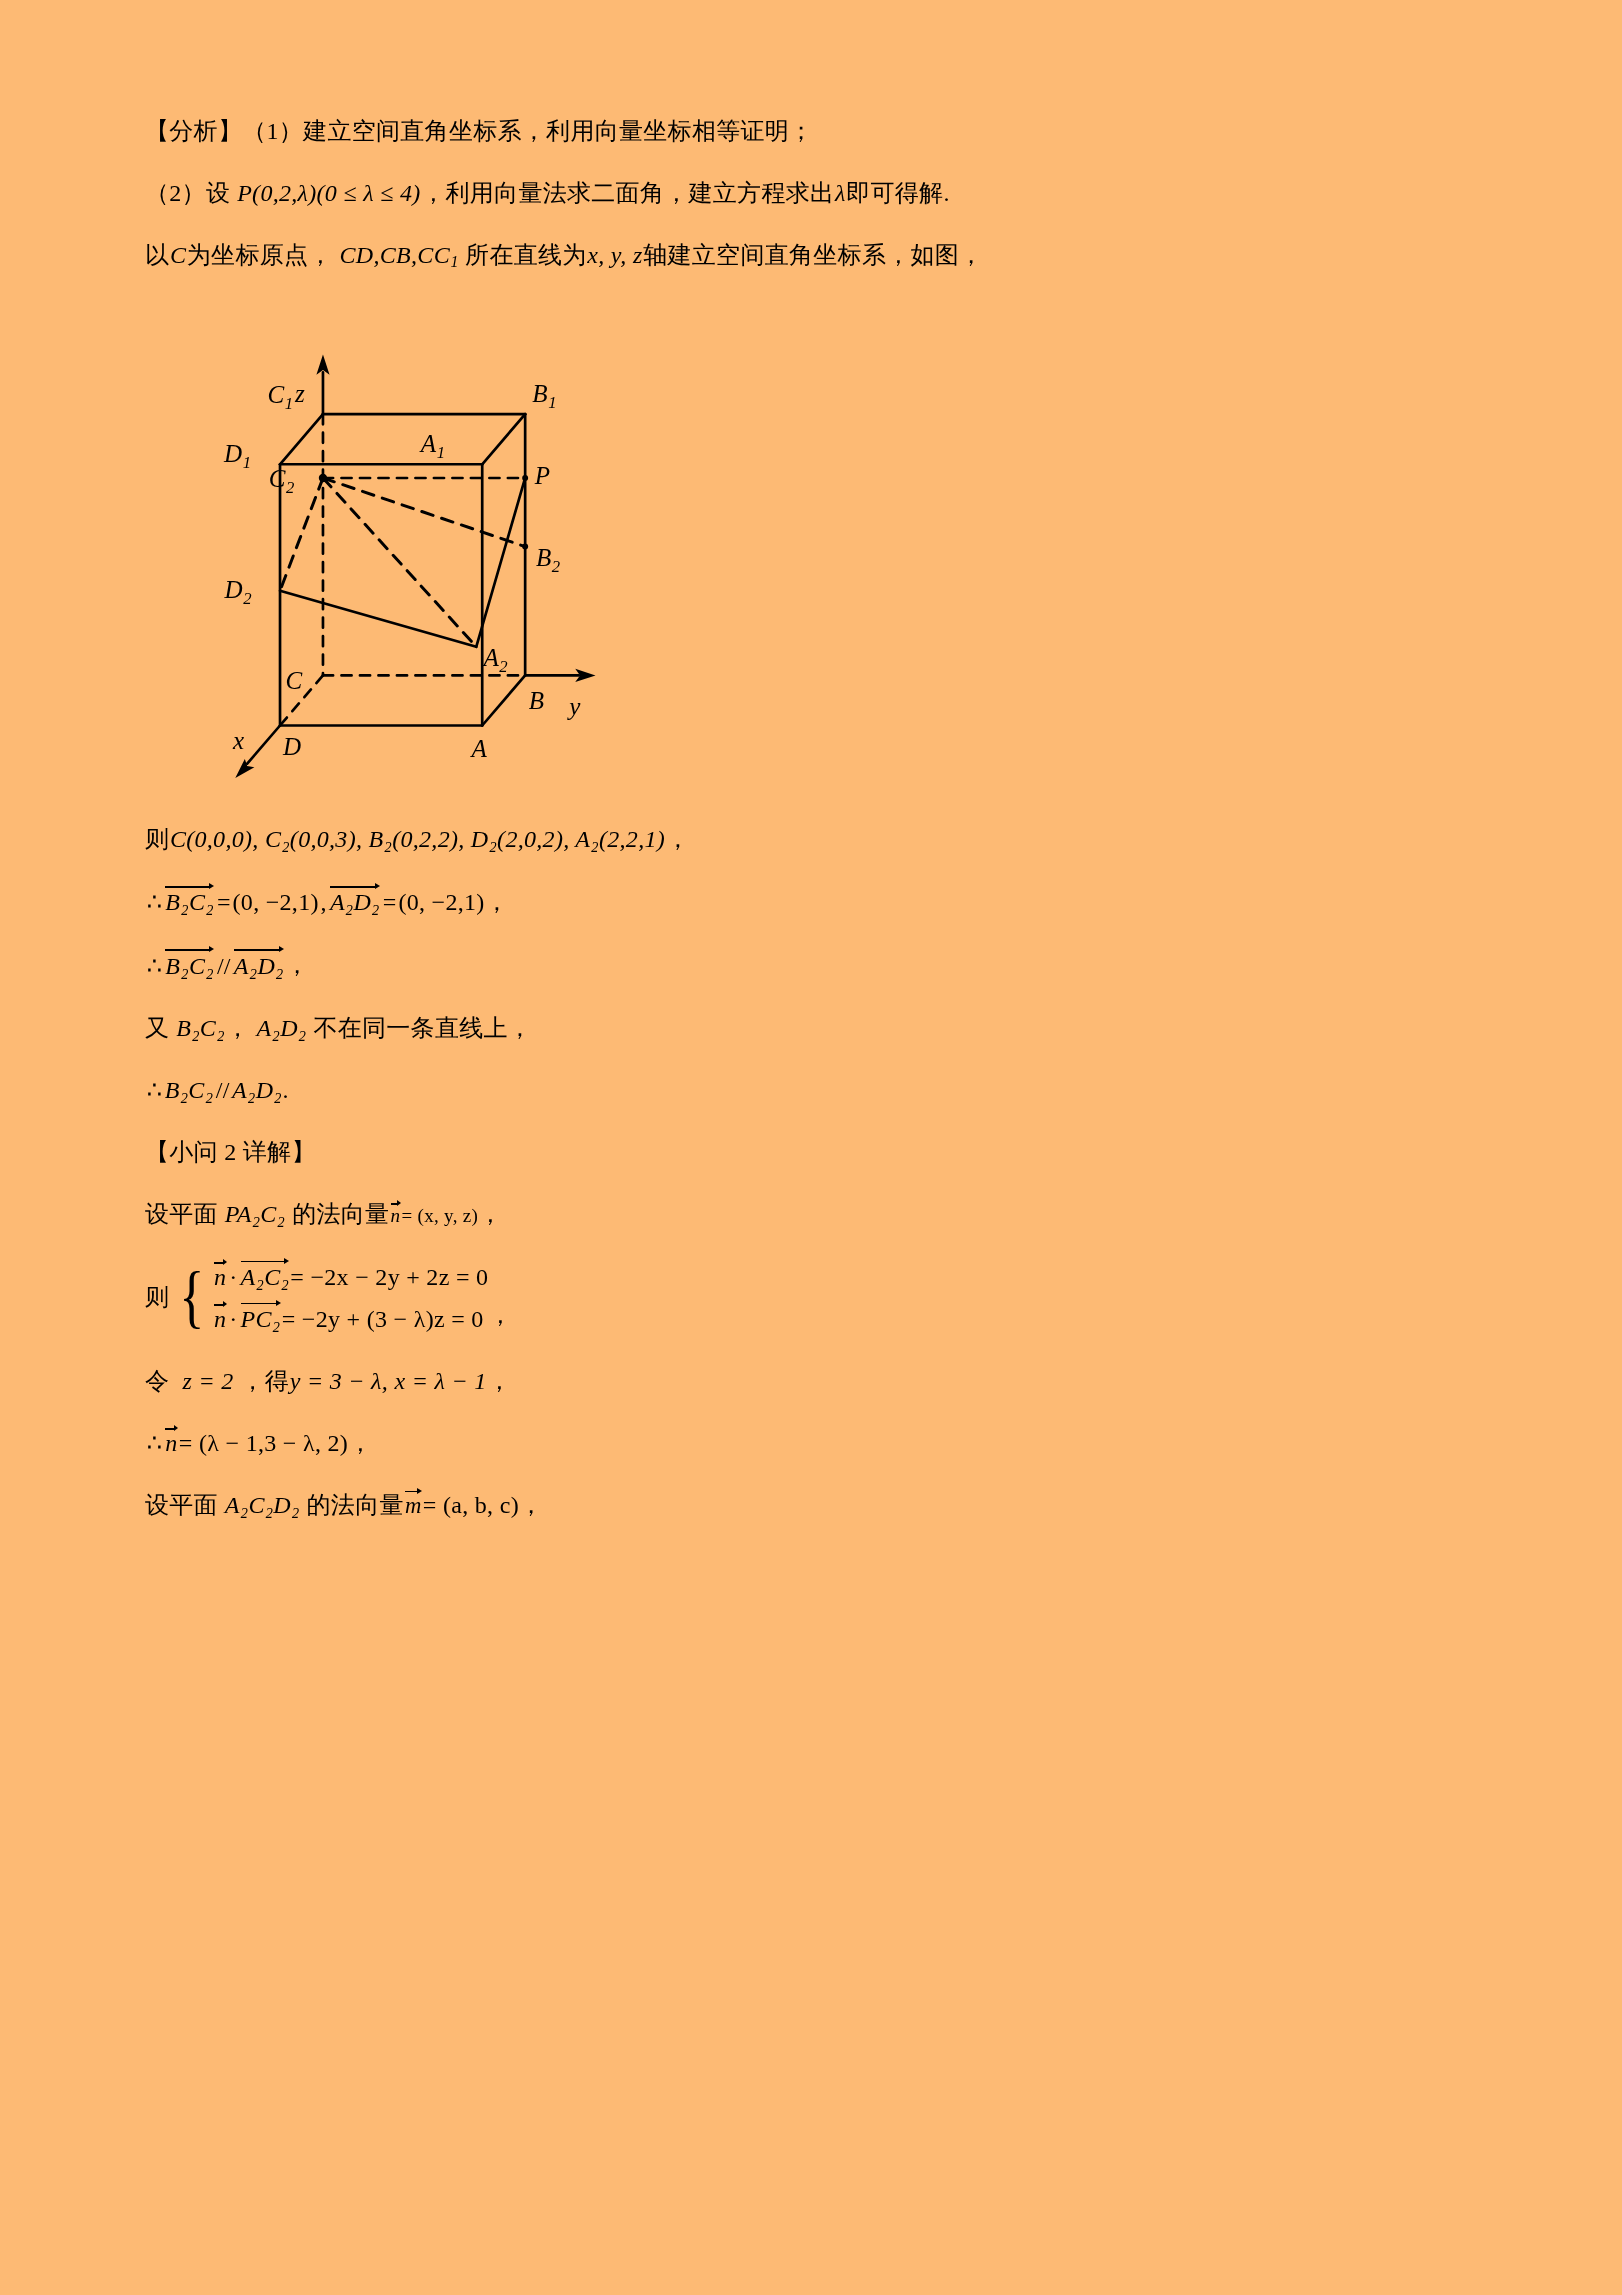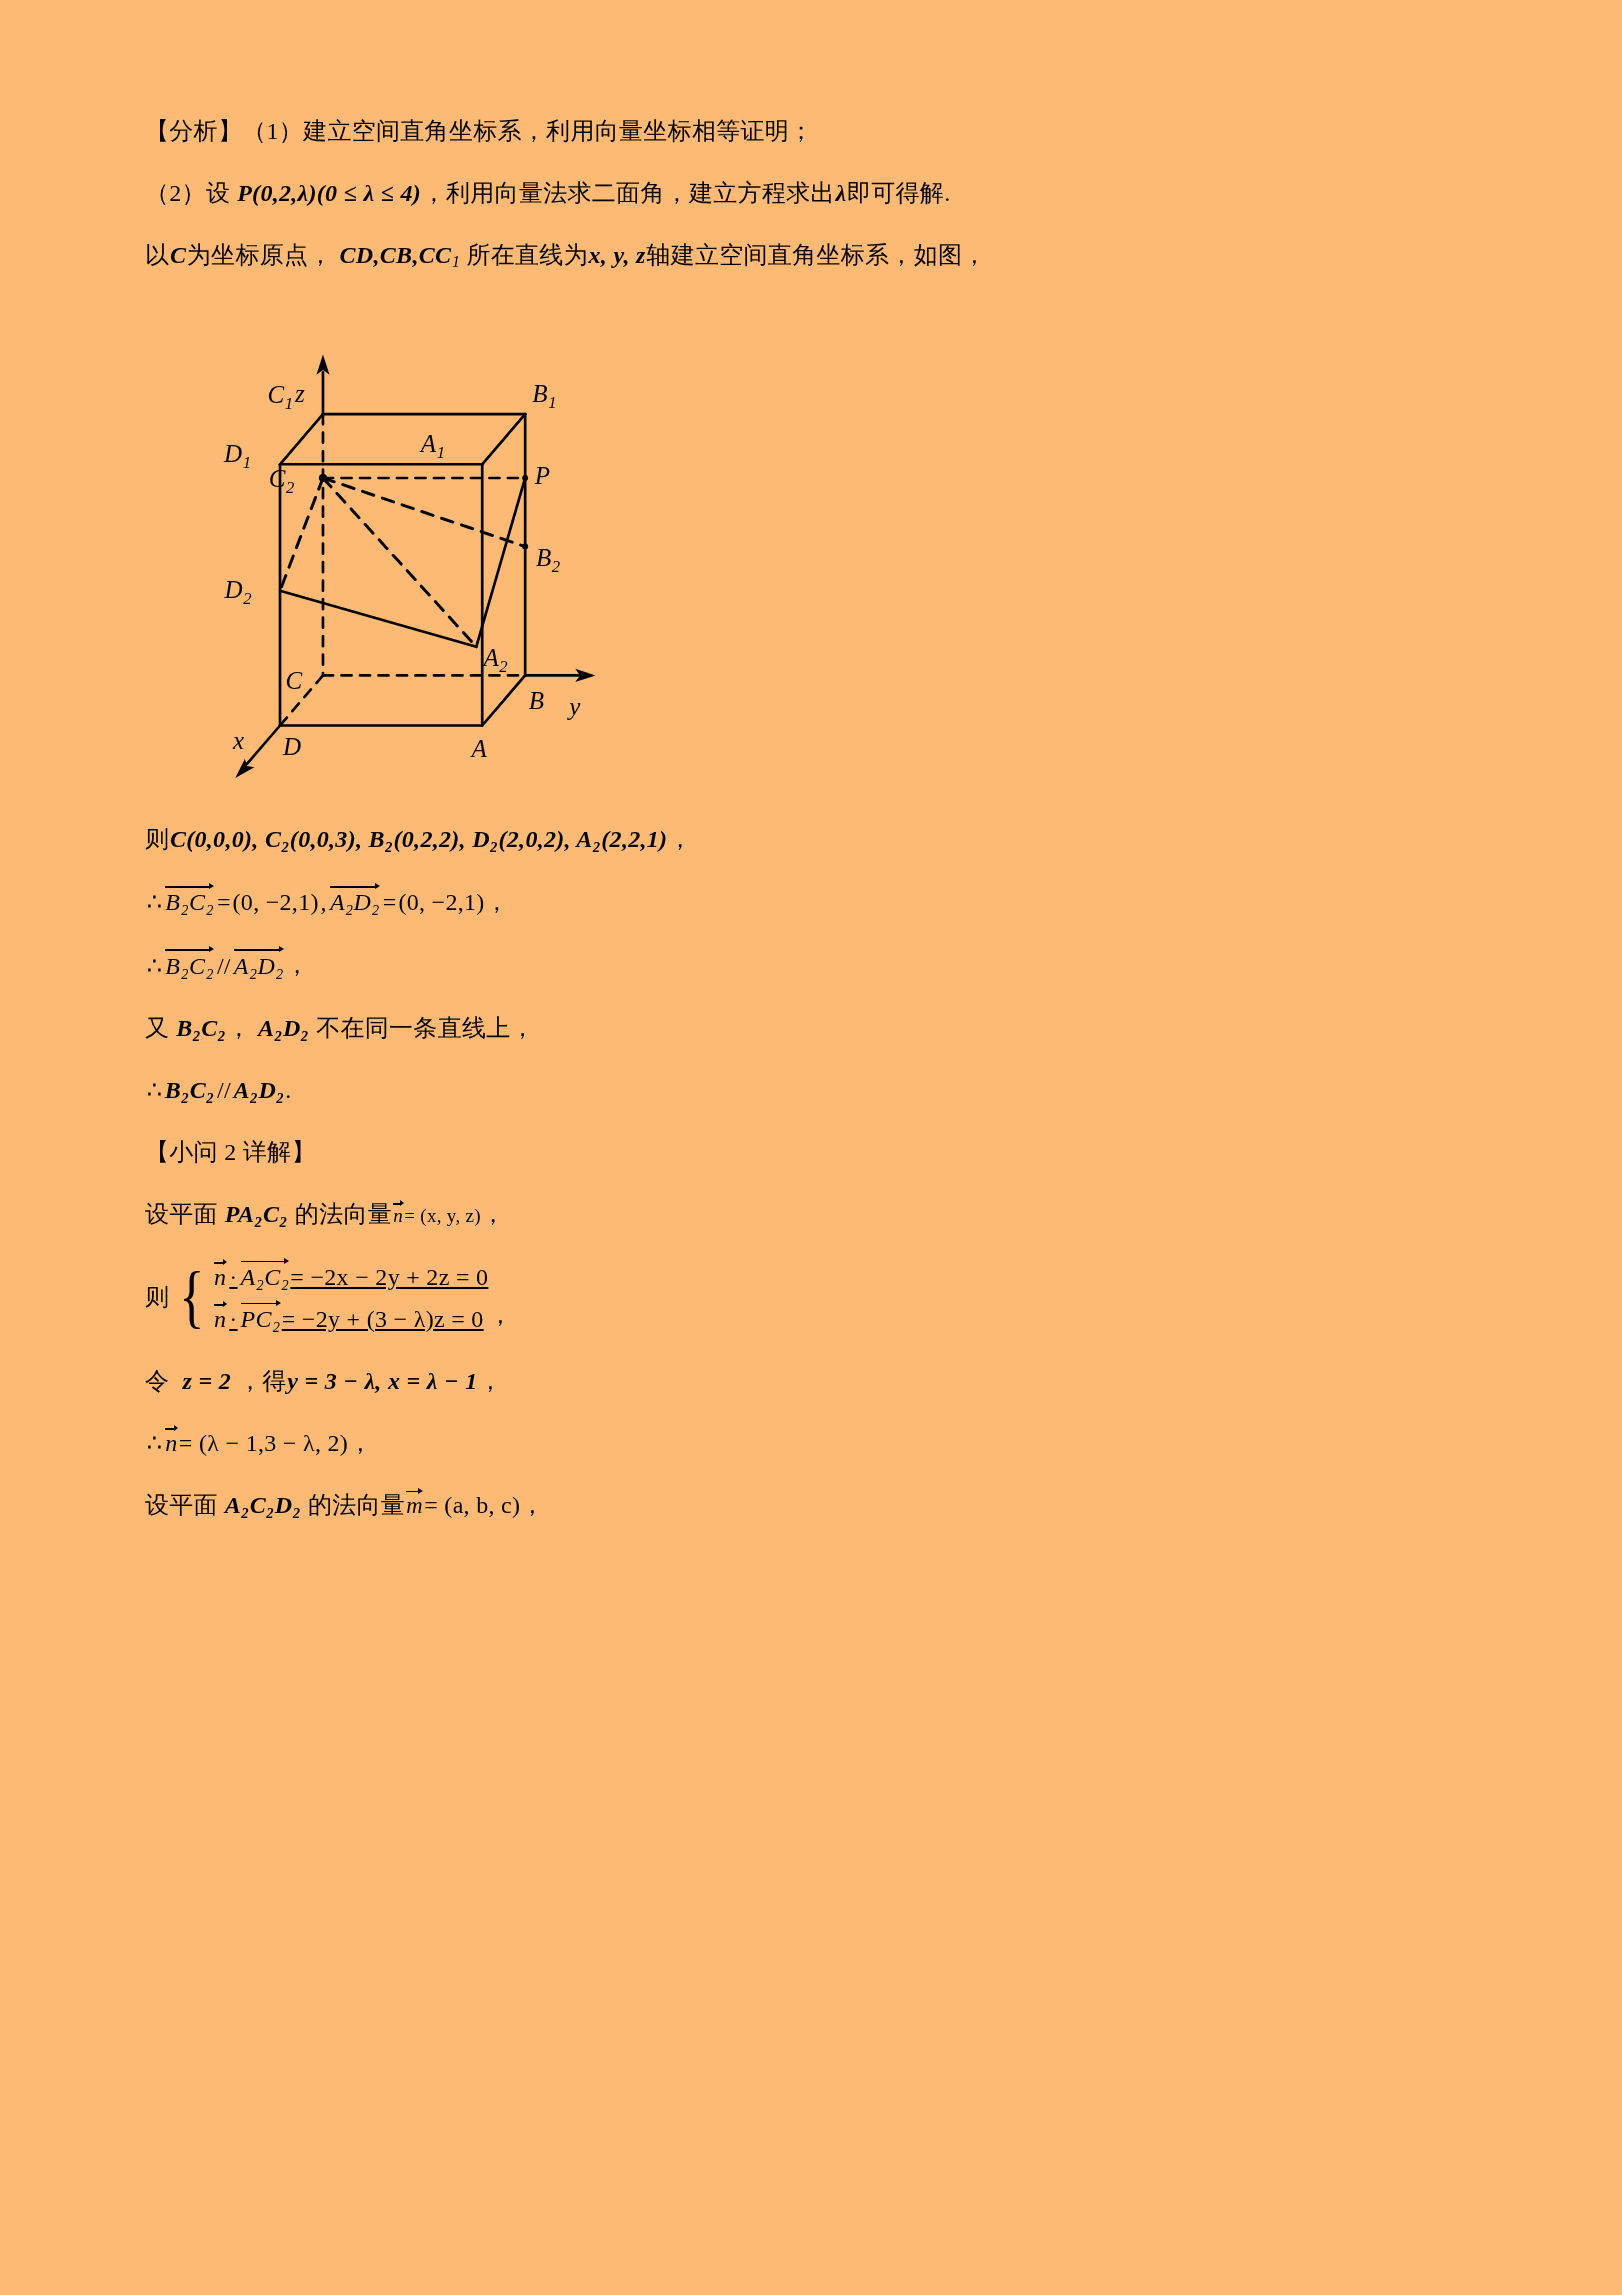--- a/index.html
+++ b/index.html
@@ -42,21 +42,20 @@
   .block {
     margin-bottom: 38px;
   }
   .cjk {
     font-family: "Liberation Serif", "DejaVu Serif", serif;
   }
   .mi {
     font-style: italic;
     font-family: "Liberation Serif", "DejaVu Serif", serif;
     padding: 0 0.6px;
-    font-weight: bold;
   }
   .mn, .mo {
     font-style: normal;
     font-family: "Liberation Serif", "DejaVu Serif", serif;
   }
   .mo { padding: 0 1.8px; }
   sub {
     font-size: 0.66em;
     vertical-align: -0.28em;
     font-style: italic;
@@ -125,21 +124,21 @@
     font-size: 70px;
     line-height: 0.78;
     font-family: "Liberation Serif", "DejaVu Serif", serif;
     font-weight: 300;
     margin: 0 3.6px 0 6px;
     transform: scaleX(0.75);
   }
   .sysrows {
     display: inline-block;
   }
-  .sysrows .line { margin-bottom: 16.7px; text-decoration: underline; }
+  .sysrows .line { margin-bottom: 16.7px; }
   .sysrows .line:last-child { margin-bottom: 0; }
   .syscomma {
     align-self: flex-end;
     padding-bottom: 3.6px;
     font-size: 24px;
   }
 
   
   .figure {
     position: relative;

